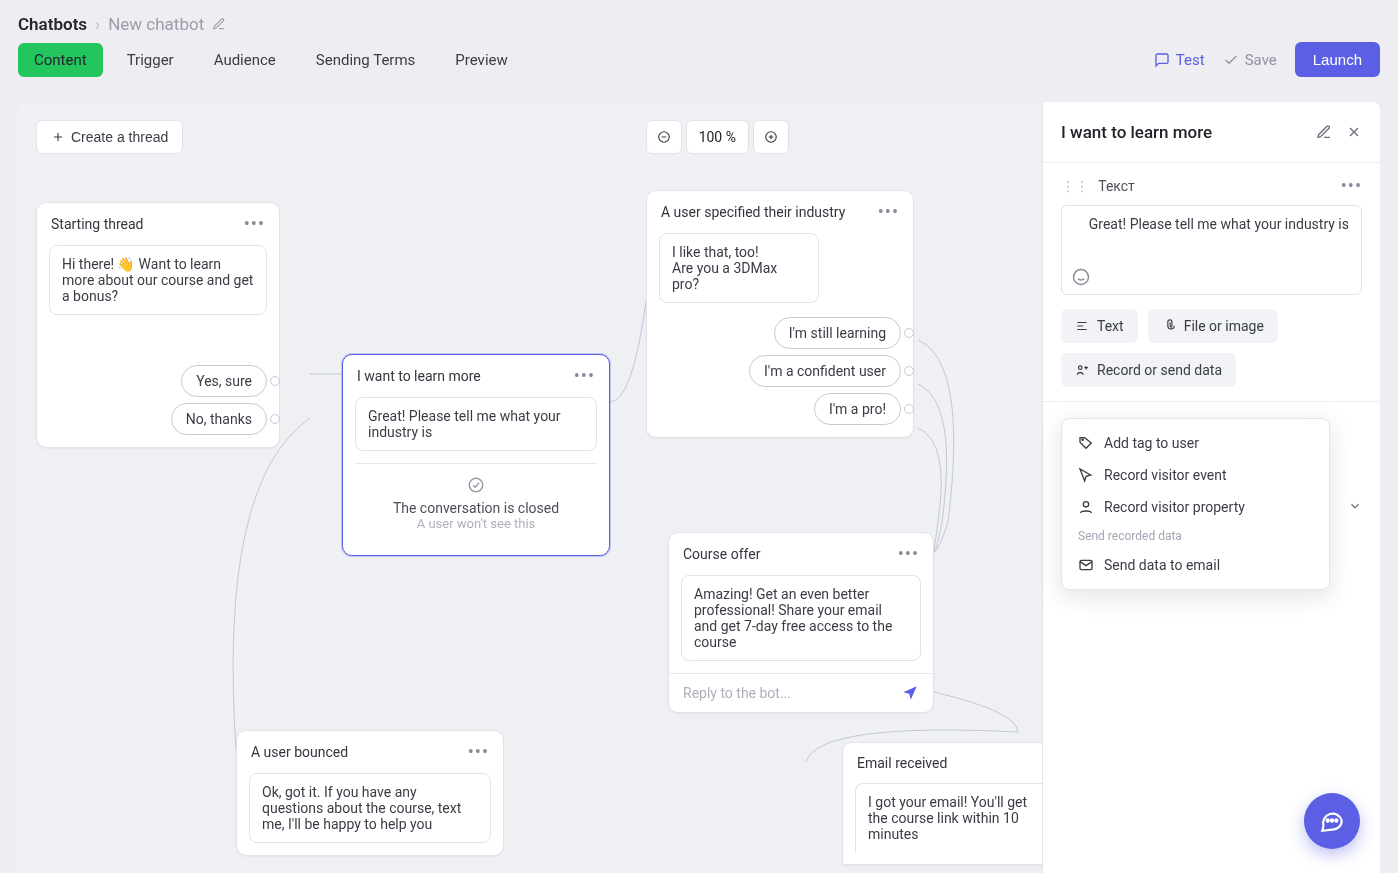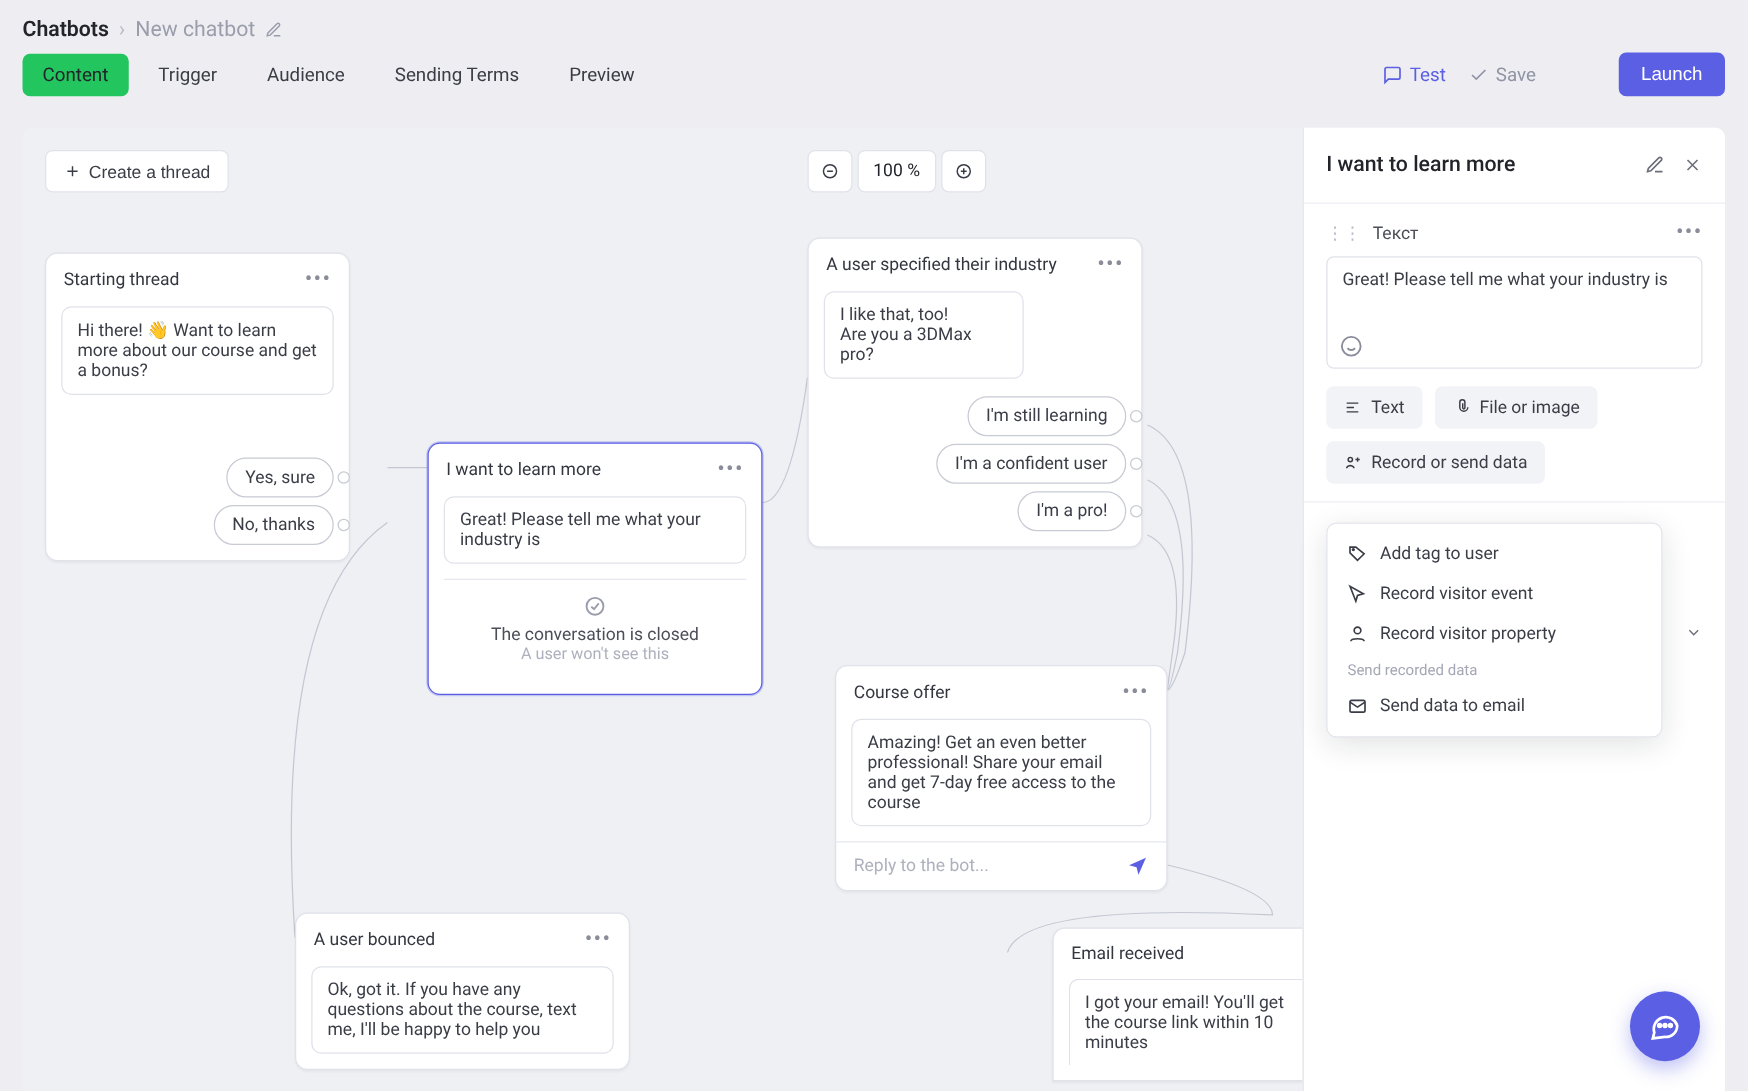--- a/index.html
+++ b/index.html
@@ -64,21 +64,20 @@
   }
   .action-link.save { color: #8f93a4; }
   .btn-primary {
     background: #5a5fe4;
     color: #fff;
     border: none;
     padding: 9px 18px;
     border-radius: 6px;
     font-size: 15px;
     cursor: pointer;
-    margin-left: 48px;
   }
 
   
   .workspace {
     position: absolute;
     top: 102px;
     left: 18px;
     right: 18px;
     bottom: 0;
     border-radius: 8px 8px 0 0;
@@ -228,20 +227,21 @@
     display: flex;
     align-items: center;
     justify-content: space-between;
     padding: 20px 18px;
     border-bottom: 1px solid #eceef4;
   }
   .panel-title { font-size: 17px; font-weight: 500; color: #22242a; }
   .panel-head-icons { display: flex; gap: 14px; color: #6c6f7b; }
   .panel-section {
     padding: 14px 18px;
+    text-align: right;
   }
   .section-label {
     display: flex;
     justify-content: space-between;
     align-items: center;
     font-size: 14px;
     color: #4c4f58;
     margin-bottom: 10px;
   }
   .section-label .grip { color: #b8bbc6; margin-right: 6px; }

